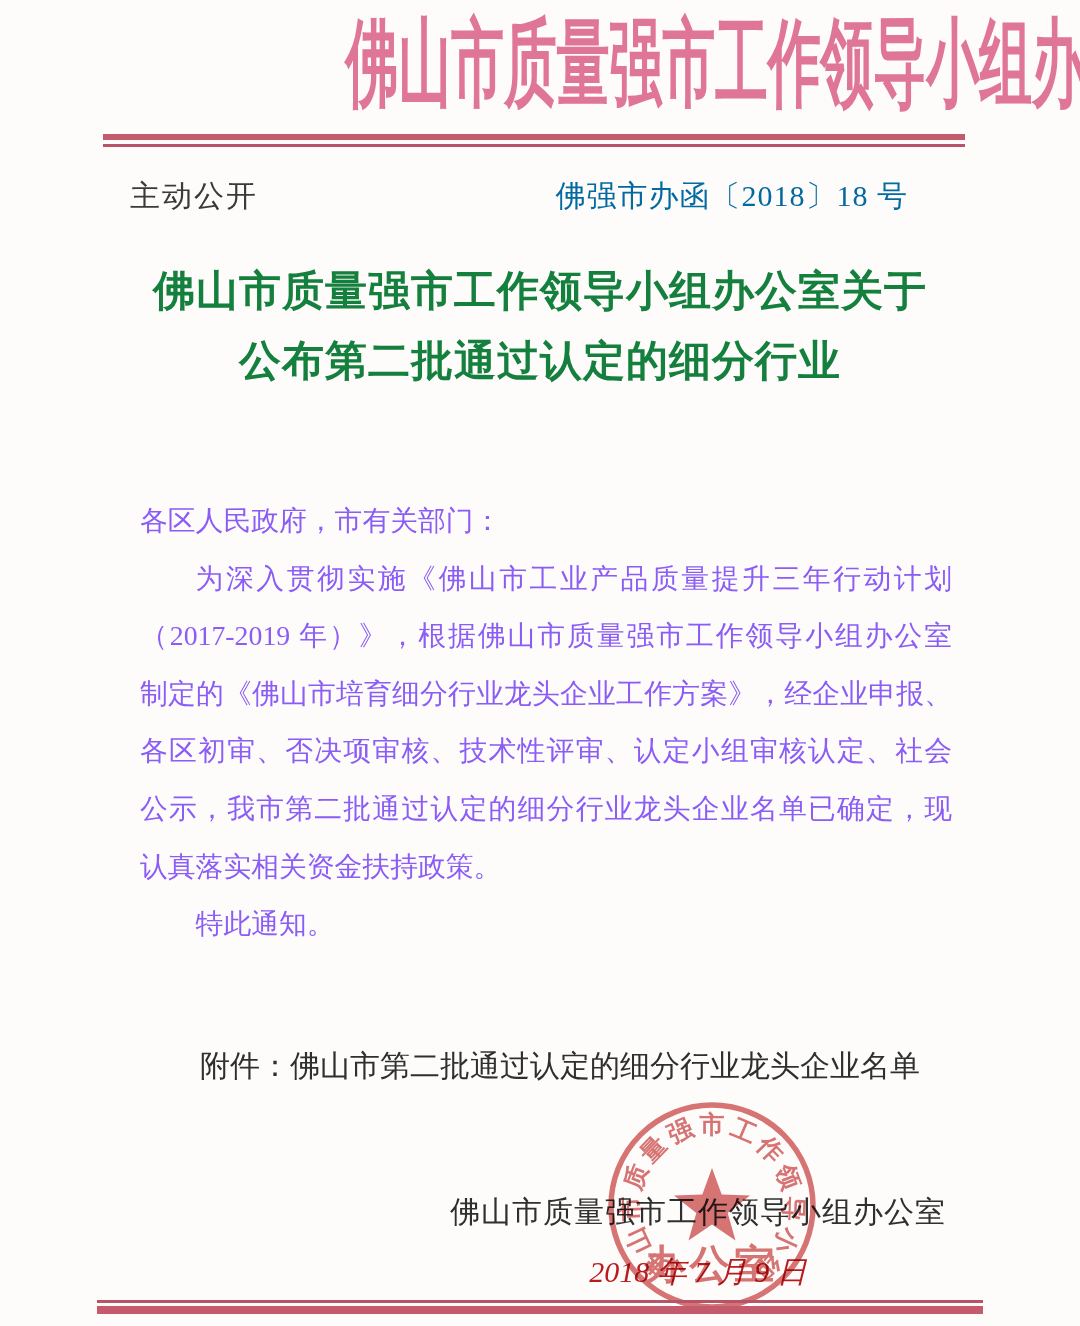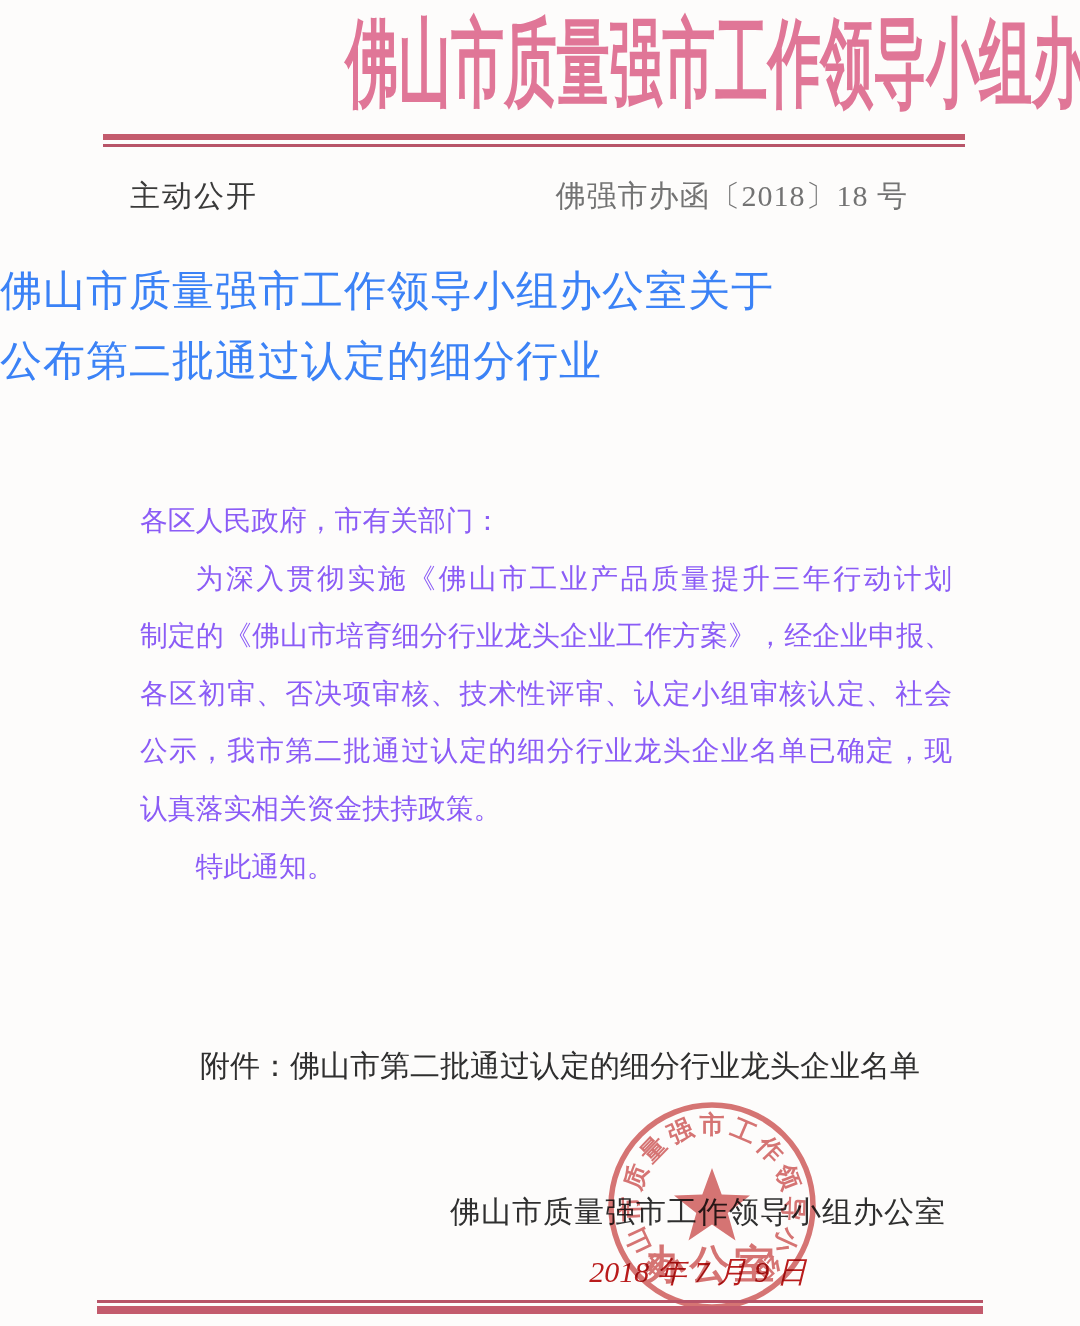--- a/index.html
+++ b/index.html
@@ -29,27 +29,28 @@
   .rule-top-thin{top:144px;left:103px;width:862px;height:3px;background:#b85468;}
   .rule-bottom-thin{top:1300px;left:97px;width:886px;height:3px;background:#b85468;}
   .rule-bottom-thick{top:1306px;left:97px;width:886px;height:8px;}
   
   .meta-left{
     position:absolute;top:176px;left:130px;
     font-size:30px;color:#3a3a3a;letter-spacing:2px;
   }
   .meta-right{
     position:absolute;top:176px;right:172px;
-    font-size:30px;color:#737373;letter-spacing:1px;
+    font-size:30px;color:#0369a1;letter-spacing:1px;
   }
   
   .doc-title{
     position:absolute;top:256px;left:0;right:0;
-    font-size:42px;font-weight:normal;line-height:70px;
-    color:#3b82f6;letter-spacing:1px;
+    text-align:center;
+    font-size:42px;font-weight:bold;line-height:70px;
+    color:#15803d;letter-spacing:1px;
   }
   
   .body-block{
     position:absolute;top:492px;left:140px;width:812px;
     font-size:27.8px;line-height:57.6px;color:#8b5cf6;
   }
   .body-line{white-space:nowrap;}
   .body-line.indent{text-indent:2em;}
   .body-line.flush{
     white-space:normal;
@@ -95,20 +96,21 @@
   <div class="meta-right">佛强市办函〔2018〕18 号</div>
 
   <div class="doc-title">
     <div>佛山市质量强市工作领导小组办公室关于</div>
     <div>公布第二批通过认定的细分行业</div>
   </div>
 
   <div class="body-block">
     <div class="body-line">各区人民政府，市有关部门：</div>
     <div class="body-line indent flush">为深入贯彻实施《佛山市工业产品质量提升三年行动计划</div>
+    <div class="body-line flush">（2017-2019 年）》，根据佛山市质量强市工作领导小组办公室</div>
     <div class="body-line flush">制定的《佛山市培育细分行业龙头企业工作方案》，经企业申报、</div>
     <div class="body-line flush">各区初审、否决项审核、技术性评审、认定小组审核认定、社会</div>
     <div class="body-line flush">公示，我市第二批通过认定的细分行业龙头企业名单已确定，现</div>
     <div class="body-line">认真落实相关资金扶持政策。</div>
     <div class="body-line indent">特此通知。</div>
   </div>
 
   <div class="attachment">附件：佛山市第二批通过认定的细分行业龙头企业名单</div>
 
   <div class="sig-org">佛山市质量强市工作领导小组办公室</div>

